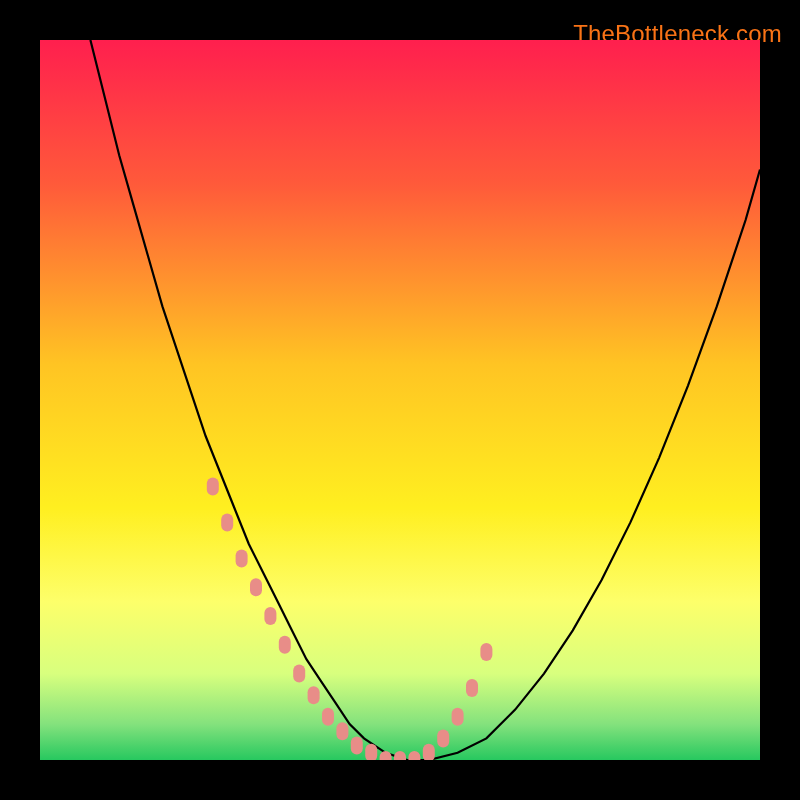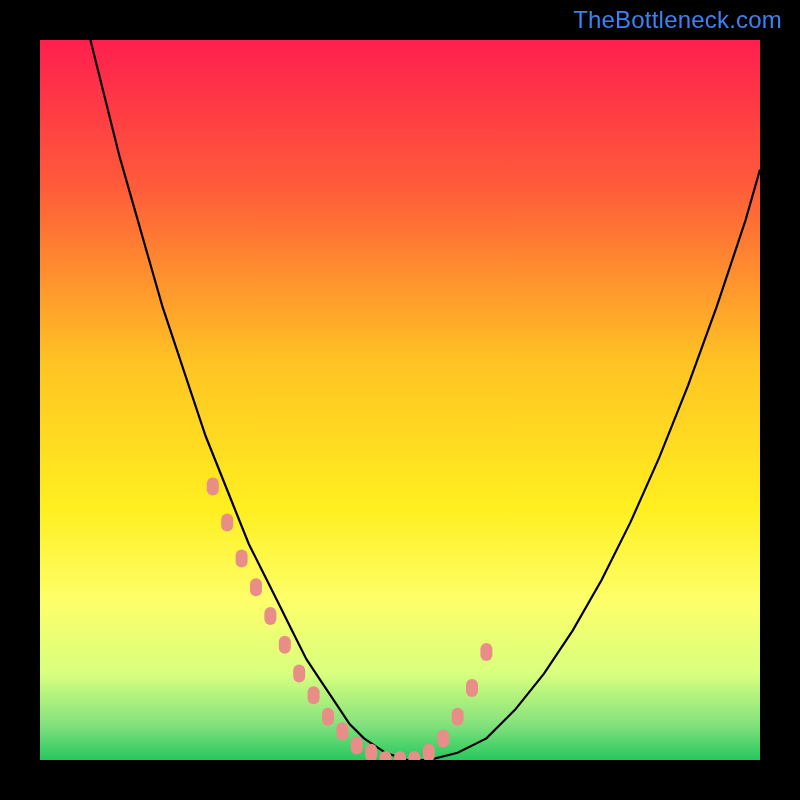--- a/index.html
+++ b/index.html
@@ -22,23 +22,23 @@
   .plot {
     position: absolute;
     top: 40px;
     left: 40px;
     width: 720px;
     height: 720px;
     overflow: hidden;
   }
   .watermark {
     position: absolute;
-    top: 6px;
+    top: 20px;
     right: 18px;
-    color: #3b82f6;
+    color: #f97316;
     font-size: 24px;
     font-weight: 500;
     letter-spacing: 0.2px;
     user-select: none;
   }
   svg {
     display: block;
   }
 </style>
 </head>

